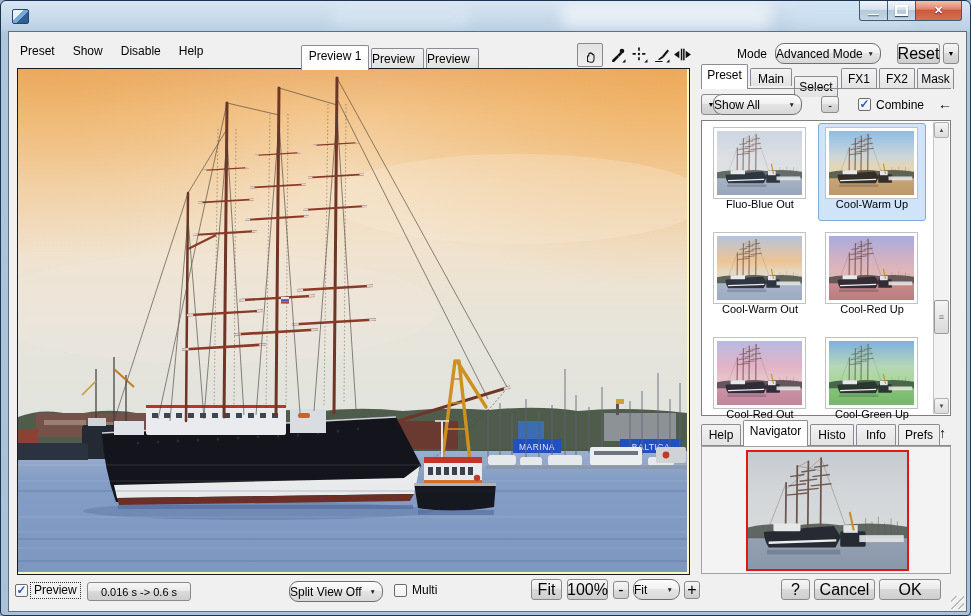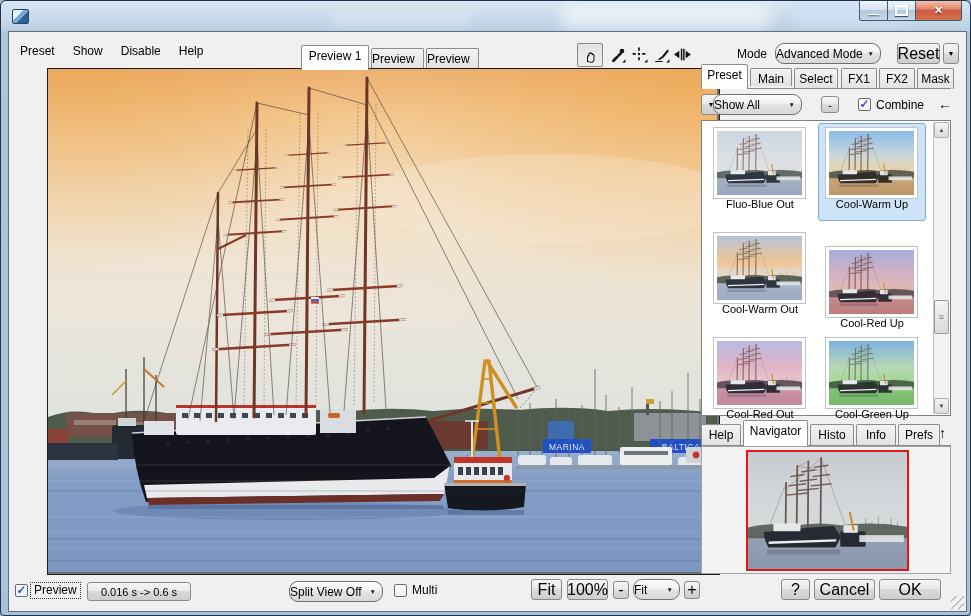--- a/index.html
+++ b/index.html
@@ -66,21 +66,21 @@
        font-size:6px;color:#4a4a4a;}
   .sthumb{position:absolute;left:0;width:15px;height:34px;border:1px solid #9a9a9a;border-radius:2px;box-sizing:border-box;
        background:linear-gradient(180deg,#f5f5f5,#d9d9d9);display:flex;align-items:center;justify-content:center;
        font-size:9px;color:#777;}
   .navpanel{position:absolute;background:#f3f3f3;border:1px solid #a2a2a2;box-sizing:border-box;}
   .navthumb{position:absolute;border:2px solid #e11717;box-sizing:content-box;
        background:linear-gradient(180deg,var(--sky1) 0%,var(--sky2) 40%,var(--haze) 56%,var(--haze) 72%,var(--water) 74%,var(--water2) 100%);}
   .focusdots{outline:1px dotted #333;padding:0 3px 1px 3px;}
   .grip{position:absolute;width:13px;height:13px;
        background:repeating-linear-gradient(135deg,transparent 0 3px,#b9b9b9 3px 4.5px,#fdfdfd 4.5px 5.5px);}
-  .imgframe{position:absolute;border:1px solid #1c1c1c;background:#737373;margin-left:30px;}
+  .imgframe{position:absolute;border:1px solid #1c1c1c;background:#fef9c3;}
 </style>
 </head>
 <body>
 
 <svg width="0" height="0" style="position:absolute">
   <defs>
     <g id="miniship">
       <path d="M0,56 L0,49 Q14,45.5 28,48 Q44,45 58,47.5 Q80,45 100,48.5 L100,56 Z" fill="var(--trees,#4a5648)" opacity="0.9"></path>
       <g stroke="var(--mast,#6e4a38)" stroke-width="1.1" stroke-linecap="round">
         <line x1="24" y1="20" x2="23.6" y2="52"></line>
@@ -456,21 +456,21 @@
       </svg>
     </div>
 
     <div class="tabline" style="left:692px;top:56px;width:250px"></div>
     <div class="tab active" style="left:692px;top:32px;width:47px;height:25px">
           <span>Preset</span>
         </div>
     <div class="tab" style="left:741px;top:36px;width:42px;height:18px">
           <span>Main</span>
         </div>
-    <div class="tab" style="left:785px;top:36px;width:44px;height:21px">
+    <div class="tab" style="left:785px;top:44px;width:44px;height:21px">
           <span>Select</span>
         </div>
     <div class="tab" style="left:832px;top:36px;width:36px;height:21px">
           <span>FX1</span>
         </div>
     <div class="tab" style="left:870px;top:36px;width:36px;height:21px">
           <span>FX2</span>
         </div>
     <div class="tab" style="left:908px;top:36px;width:37px;height:21px">
           <span>Mask</span>
@@ -516,21 +516,21 @@
       <div class="pcell" style="left:4px;top:107px">
         <div class="thumb-frame">
               <div class="thumb-img v2">
                 <svg viewBox="0 0 100 76" width="85" height="64" preserveAspectRatio="none">
                   <use href="#miniship"></use>
                 </svg>
               </div>
             </div>
         <div class="plabel">Cool-Warm Out</div>
       </div>
-      <div class="pcell" style="left:116px;top:121px">
+      <div class="pcell" style="left:116px;top:107px">
         <div class="thumb-frame">
               <div class="thumb-img v3">
                 <svg viewBox="0 0 100 76" width="85" height="64" preserveAspectRatio="none">
                   <use href="#miniship"></use>
                 </svg>
               </div>
             </div>
         <div class="plabel">Cool-Red Up</div>
       </div>
       <div class="pcell" style="left:4px;top:212px">

